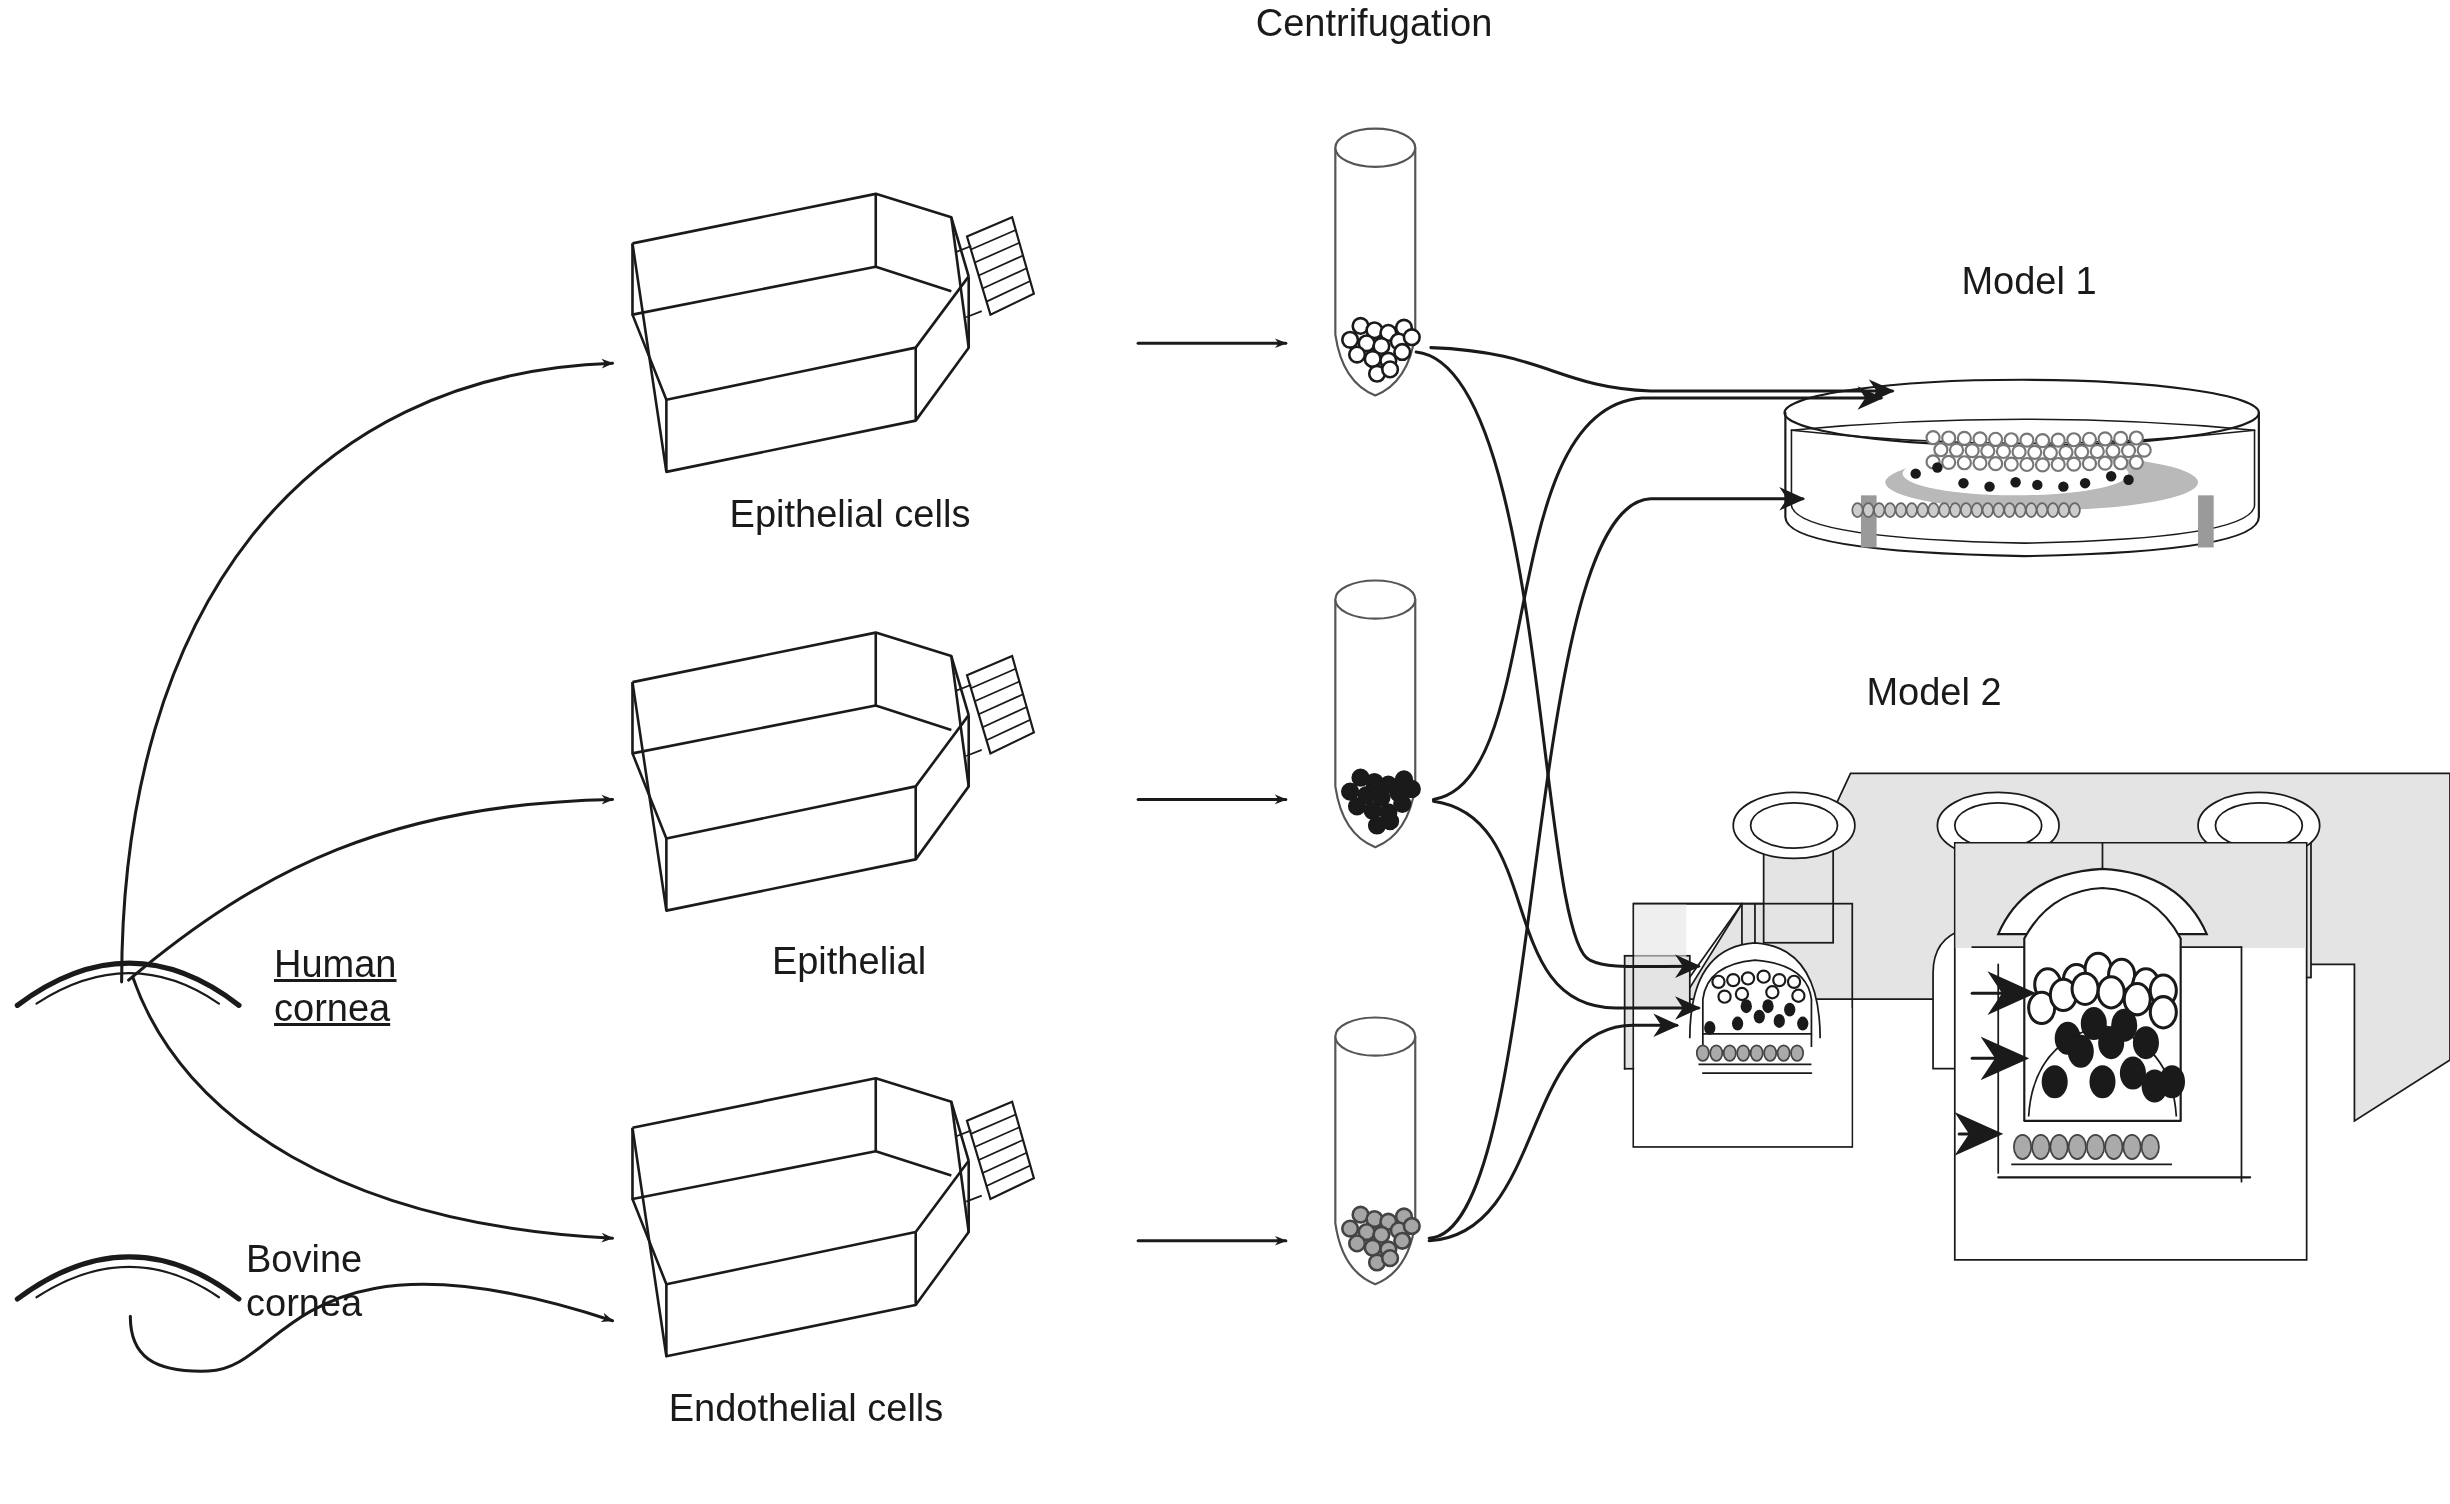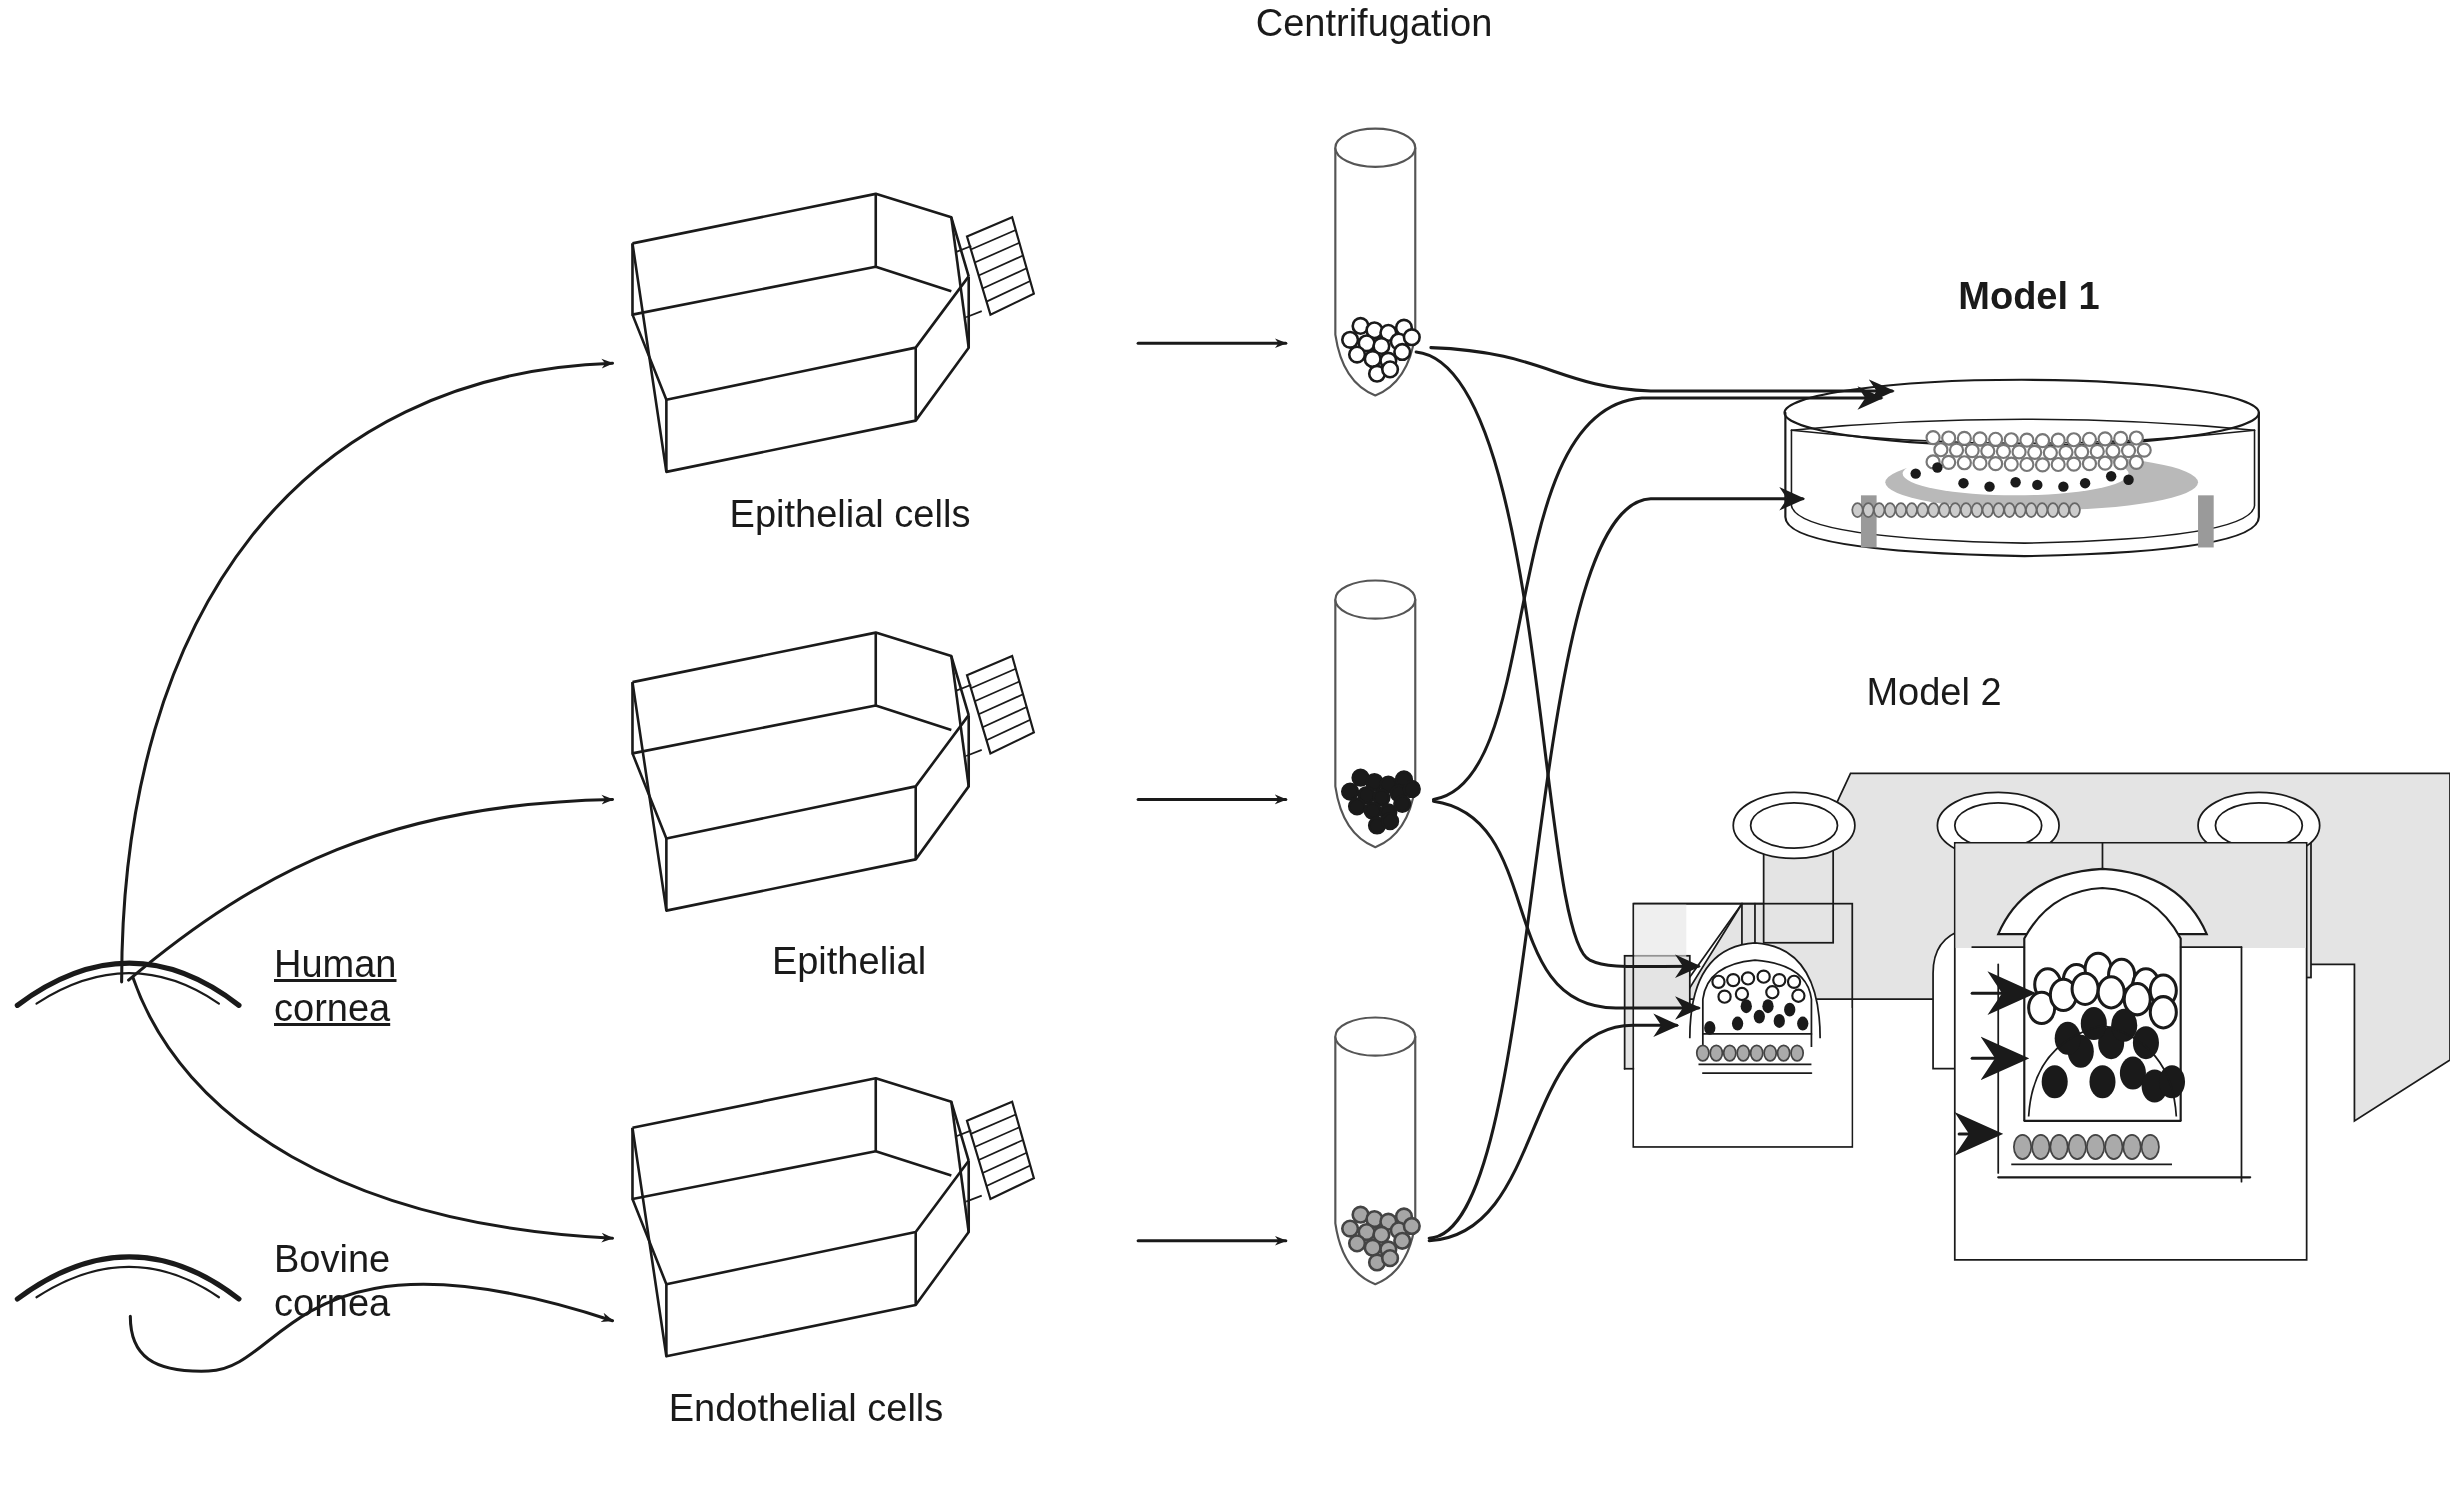--- a/index.html
+++ b/index.html
@@ -381,21 +381,21 @@
     <line class="ln" stroke-width="3.5" x1="2270" y1="1143" x2="2338" y2="1143" marker-end="url(#arrHuge)"></line>
     <line class="ln" stroke-width="3.5" x1="2270" y1="1218" x2="2330" y2="1218" marker-end="url(#arrHuge)"></line>
     <line class="ln" stroke-width="3.5" x1="2255" y1="1305" x2="2300" y2="1305" marker-end="url(#arrHuge)"></line>
   </g>
 </svg>
 
 
 <div class="lbl center" style="left:1374px; top:1.7px;">Centrifugation</div>
 <div class="lbl" style="left:274px; top:943px; white-space:pre;text-decoration:underline;">Human
 cornea</div>
-<div class="lbl" style="left:246px; top:1238px; white-space:pre;margin-left:28px;">Bovine
+<div class="lbl" style="left:246px; top:1238px; white-space:pre;">Bovine
 cornea</div>
 <div class="lbl center" style="left:850px; top:493px;">Epithelial cells</div>
 <div class="lbl center" style="left:849px; top:940px;">Epithelial</div>
 <div class="lbl center" style="left:806px; top:1387px;">Endothelial cells</div>
-<div class="lbl center" style="left:2029px; top:275px;font-weight:bold;">Model 1</div>
+<div class="lbl center" style="left:2029px; top:260px;">Model 1</div>
 <div class="lbl center" style="left:1934px; top:671px;">Model 2</div>
 </div>
 
 
 </body></html>

